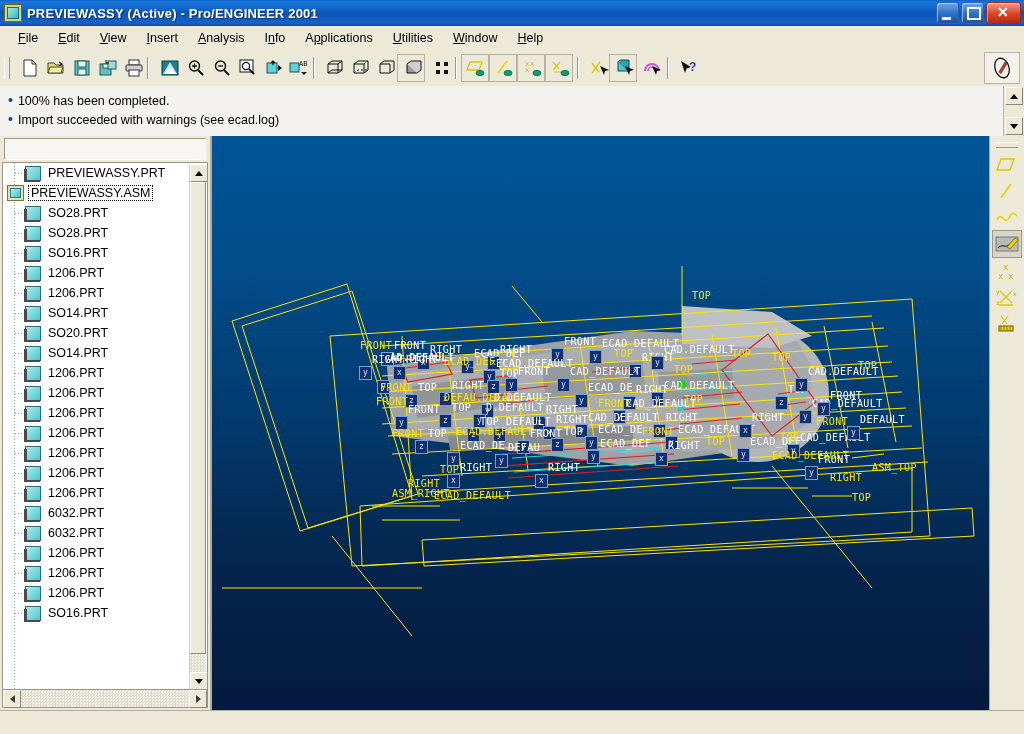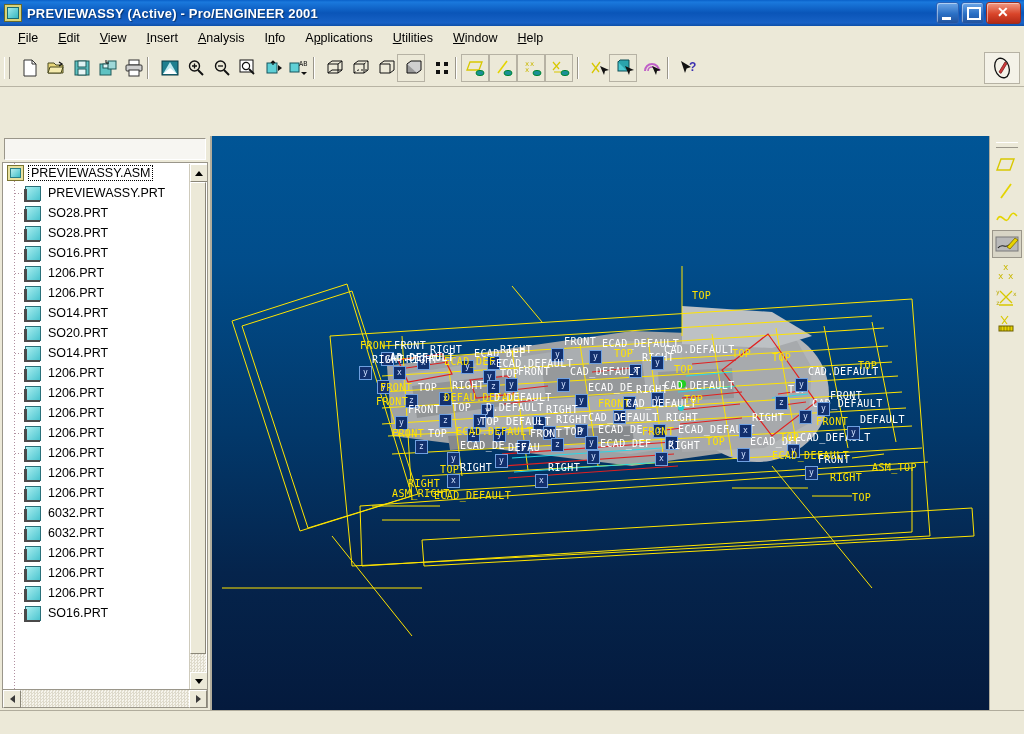--- a/index.html
+++ b/index.html
@@ -402,34 +402,52 @@
     <div class="tspacer"></div>
 
     <div class="tright">
       <svg width="24" height="24" viewBox="0 0 24 24">
           <ellipse cx="12" cy="12" rx="7" ry="10" transform="rotate(-18 12 12)" fill="none" stroke="#111" stroke-width="1.3"></ellipse>
           <path d="M9 16L15 6l2 1.4-6 10z" fill="#d03a3a" stroke="#7a1d1d" stroke-width=".8"></path>
         </svg>
     </div>
   </div>
 
+  <div class="msgpane">
+    <div class="msglist">
+      <div class="msgrow">
+        <span class="bullet">•</span><span>100% has been completed.</span>
+      </div>
+      <div class="msgrow">
+        <span class="bullet">•</span><span>Import succeeded with warnings (see ecad.log)</span>
+      </div>
+    </div>
+    <div class="msgscroll">
+      <div class="sbtn">
+          <div class="arrow-u"></div>
+        </div>
+      <div class="sbtn">
+          <div class="arrow-d"></div>
+        </div>
+    </div>
+  </div>
 
   <div class="treepanel">
     <div class="treehead"></div>
     <div class="treebox">
       <div class="treeinner" id="tree-rows">
           <div class="dashline"></div>
+          <div class="trow child">
+            <div class="tdash"></div>
+            <div class="ico-prt"></div>
+            <span class="tlabel">PREVIEWASSY.PRT</span>
+          </div>
           <div class="trow">
             <div class="ico-asm"></div>
             <span class="tlabel sel">PREVIEWASSY.ASM</span>
-          </div>
-          <div class="trow child">
-            <div class="tdash"></div>
-            <div class="ico-prt"></div>
-            <span class="tlabel">PREVIEWASSY.PRT</span>
           </div>
           <div class="trow child">
             <div class="tdash"></div>
             <div class="ico-prt"></div>
             <span class="tlabel">SO28.PRT</span>
           </div>
           <div class="trow child">
             <div class="tdash"></div>
             <div class="ico-prt"></div>
             <span class="tlabel">SO28.PRT</span>

